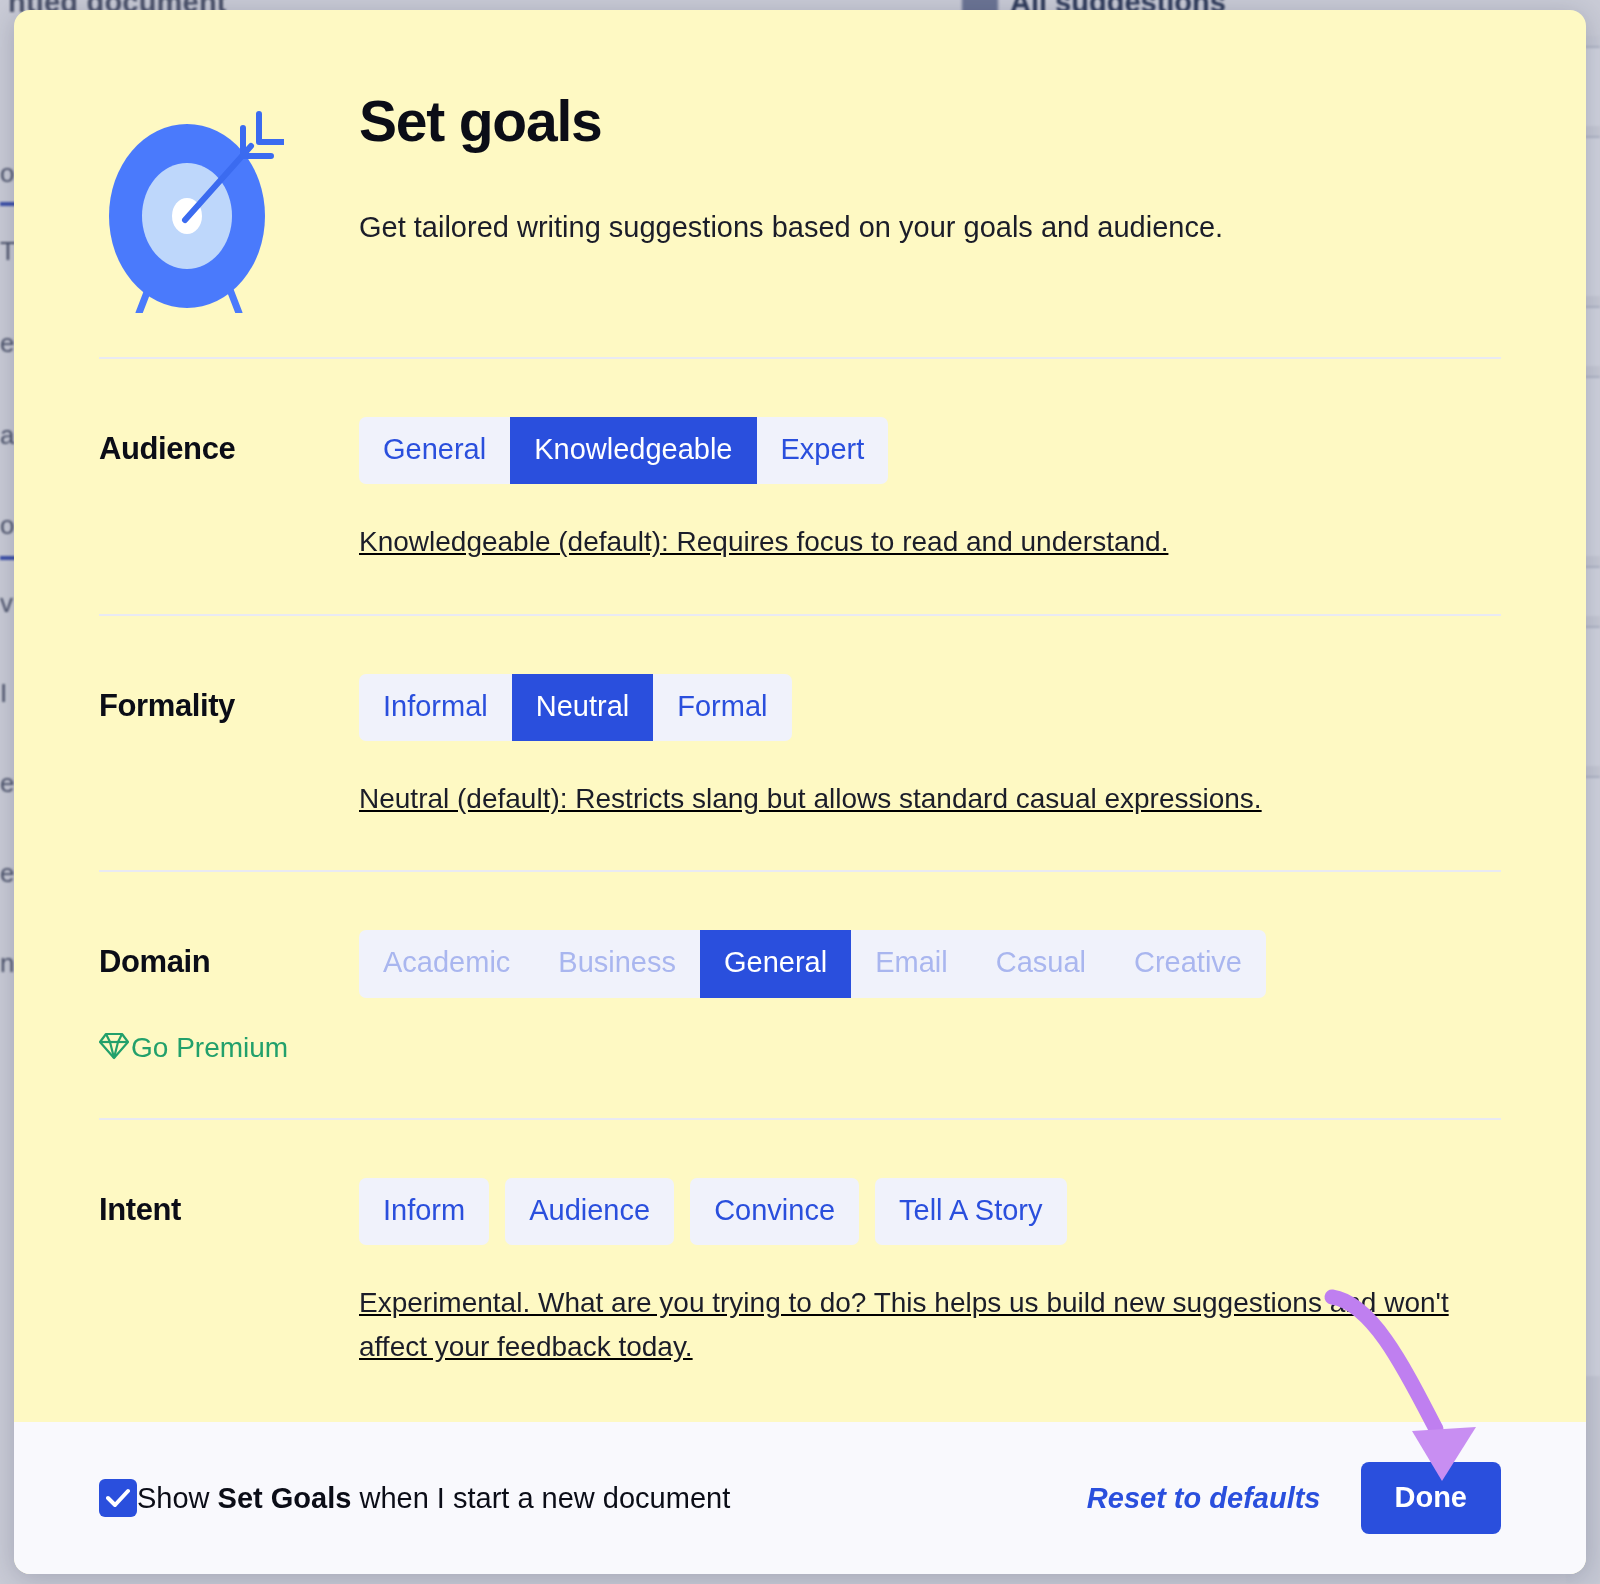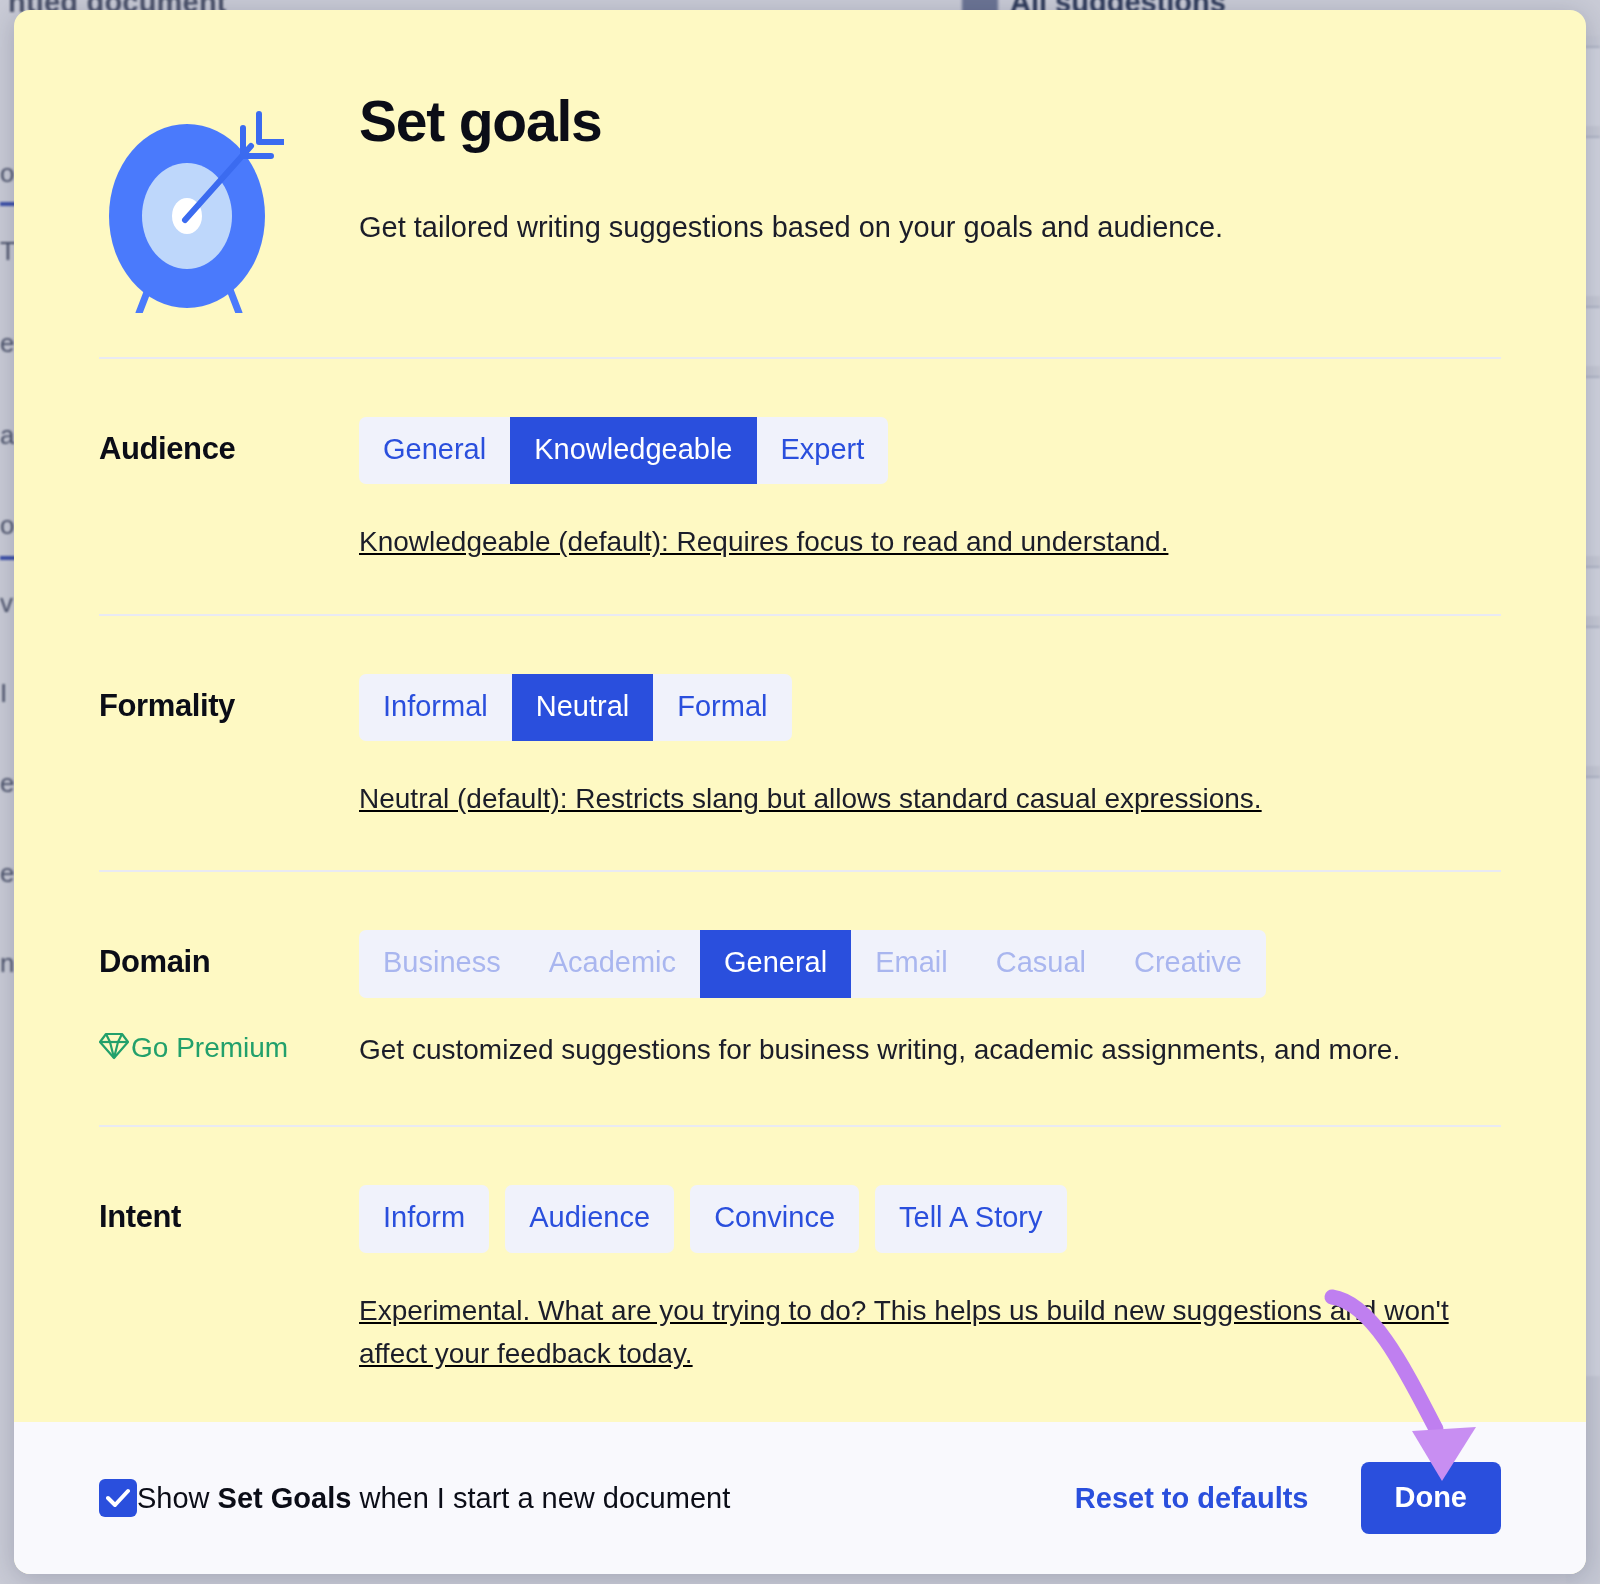--- a/index.html
+++ b/index.html
@@ -260,21 +260,22 @@
     color: #0b0d17;
   }
   .cbox-label b { font-weight: bold; }
   .footer-spacer { flex: 1 1 auto; }
   .reset-link {
     font-size: 29px;
     font-weight: bold;
     color: #2a4fdd;
     text-decoration: none;
     cursor: pointer;
-    margin-right: 52px;
+    margin-right: 40px;
+    font-style: italic;
   }
   .done-btn {
     font-family: "Liberation Sans", sans-serif;
     font-size: 29px;
     font-weight: bold;
     color: #ffffff;
     background: #2a4fdd;
     border: none;
     border-radius: 8px;
     padding: 20px 34px;
@@ -378,22 +379,22 @@
         <div class="hint">Neutral (default): Restricts slang but allows standard casual expressions.</div>
       </div>
     </div>
 
     <div class="divider" style="margin-top:50px"></div>
 
     <div class="row" style="margin-top:58px">
       <div class="row-label">Domain</div>
       <div class="row-main">
         <div class="seg">
+          <button class="seg-btn dim">Academic</button>
           <button class="seg-btn dim">Business</button>
-          <button class="seg-btn dim">Academic</button>
           <button class="seg-btn sel">General</button>
           <button class="seg-btn dim">Email</button>
           <button class="seg-btn dim">Casual</button>
           <button class="seg-btn dim">Creative</button>
         </div>
       </div>
     </div>
     <div class="row-foot">
       <div class="row-foot-left">
         <span>
@@ -401,23 +402,20 @@
             <polygon points="15,26 1,10 7,2 23,2 29,10" fill="none" stroke="#22a06b" stroke-width="2.2" stroke-linejoin="round"></polygon>
             <line x1="1" y1="10" x2="29" y2="10" stroke="#22a06b" stroke-width="2.2"></line>
             <line x1="7" y1="2" x2="11" y2="10" stroke="#22a06b" stroke-width="2.2"></line>
             <line x1="23" y1="2" x2="19" y2="10" stroke="#22a06b" stroke-width="2.2"></line>
             <line x1="11" y1="10" x2="15" y2="26" stroke="#22a06b" stroke-width="2.2"></line>
             <line x1="19" y1="10" x2="15" y2="26" stroke="#22a06b" stroke-width="2.2"></line>
           </svg>
         </span>
         <span class="premium-link">Go Premium</span>
       </div>
-      <div class="row-foot-main">
-        <div class="hint" style="margin-top:30px">Get customized suggestions for business writing, academic assignments, and more.</div>
-      </div>
     </div>
 
     <div class="divider" style="margin-top:54px"></div>
 
     <div class="row" style="margin-top:58px">
       <div class="row-label">Intent</div>
       <div class="row-main">
         <div class="seg-loose">
           <button class="seg-btn">Inform</button>
           <button class="seg-btn">Audience</button>

